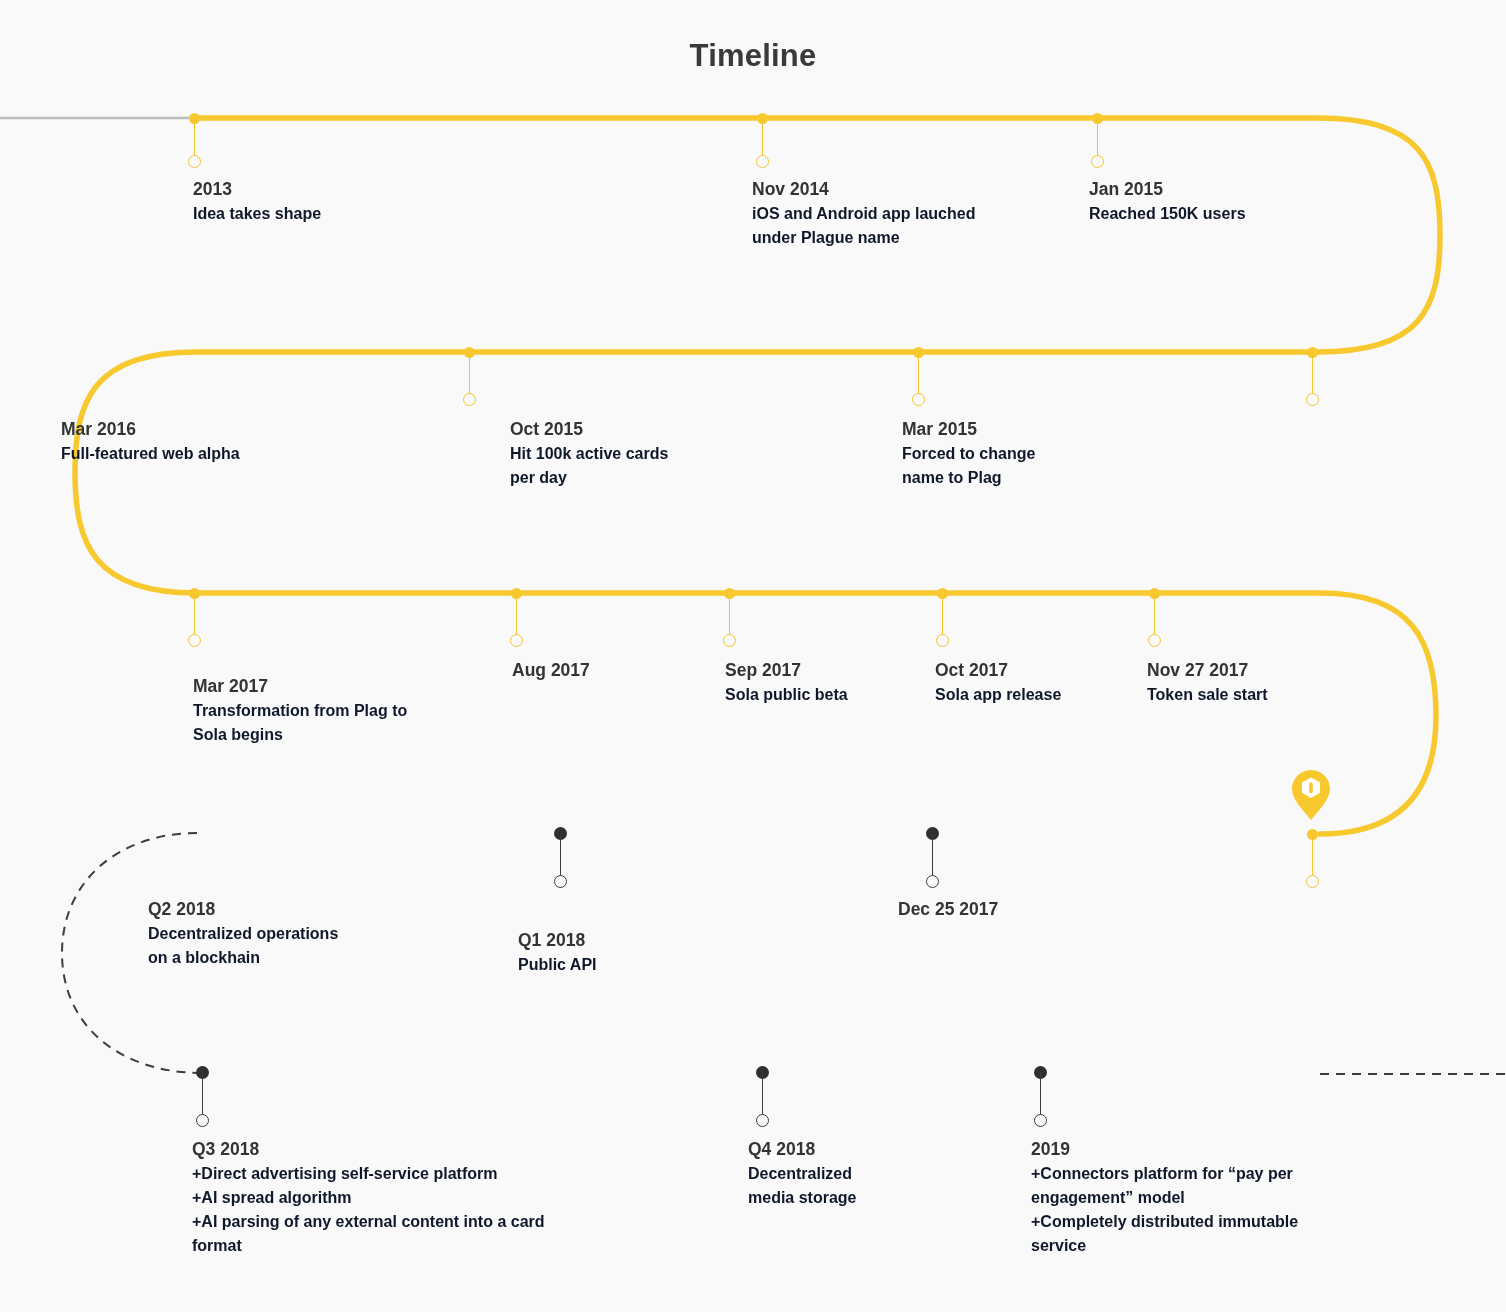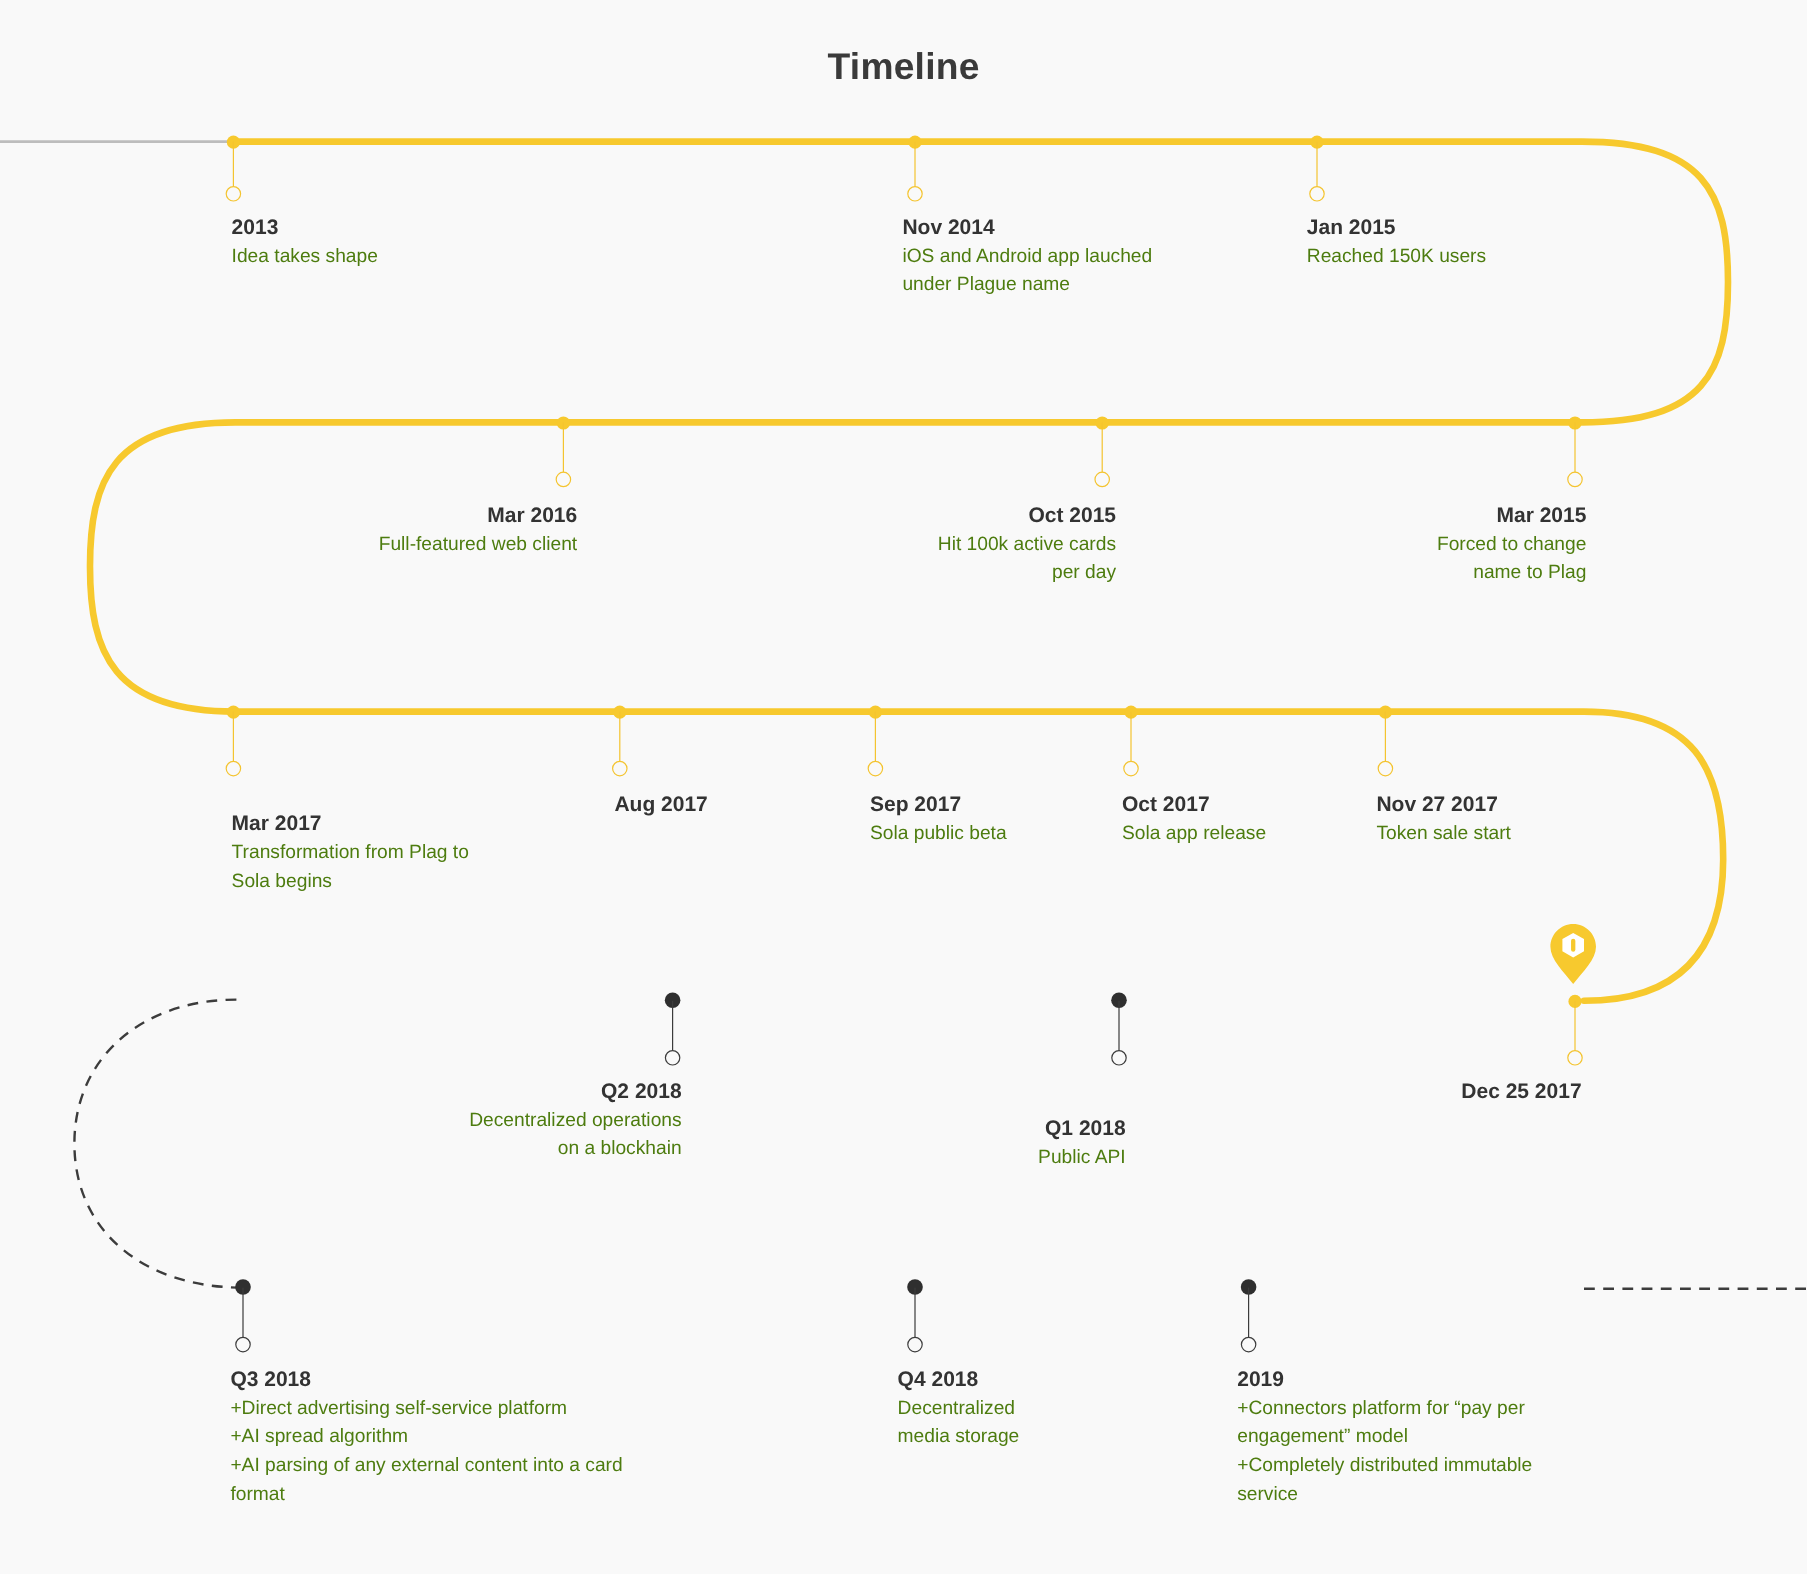--- a/index.html
+++ b/index.html
@@ -39,33 +39,33 @@
     letter-spacing: 0.2px;
   }
   .entry {
     position: absolute;
     width: 420px;
   }
   .entry.align-left {
     text-align: left;
   }
   .entry.align-right {
-    text-align: right;
+    text-align: left;
   }
   .entry .entry-date {
     font-size: 17.5px;
     font-weight: bold;
     color: #333333;
     line-height: 24px;
     white-space: nowrap;
   }
   .entry .entry-desc {
     font-size: 16px;
-    font-weight: normal;
-    color: #4d7c0f;
+    font-weight: bold;
+    color: #0f172a;
     line-height: 24px;
     margin-top: 1px;
     white-space: pre-line;
   }
   .stem {
     position: absolute;
     width: 1px;
     background: #F4C430;
   }
   .stem.future {
@@ -149,21 +149,21 @@
   <div class="entry align-left" style="left:1089px; top:177px;">
     <div class="entry-date">Jan 2015</div>
     <div class="entry-desc">Reached 150K users</div>
   </div>
 
   <div class="node-dot" style="left:463.5px; top:346.5px;"></div>
   <div class="stem" style="left:468.5px; top:352px; height:44px;"></div>
   <div class="node-ring" style="left:462.5px; top:393px;"></div>
   <div class="entry align-right" style="left:61px; top:417px;">
     <div class="entry-date">Mar 2016</div>
-    <div class="entry-desc">Full-featured web client</div>
+    <div class="entry-desc">Full-featured web alpha</div>
   </div>
 
   <div class="node-dot" style="left:912.5px; top:346.5px;"></div>
   <div class="stem" style="left:917.5px; top:352px; height:44px;"></div>
   <div class="node-ring" style="left:911.5px; top:393px;"></div>
   <div class="entry align-right" style="left:510px; top:417px;">
     <div class="entry-date">Oct 2015</div>
     <div class="entry-desc">Hit 100k active cards
 per day</div>
   </div>

